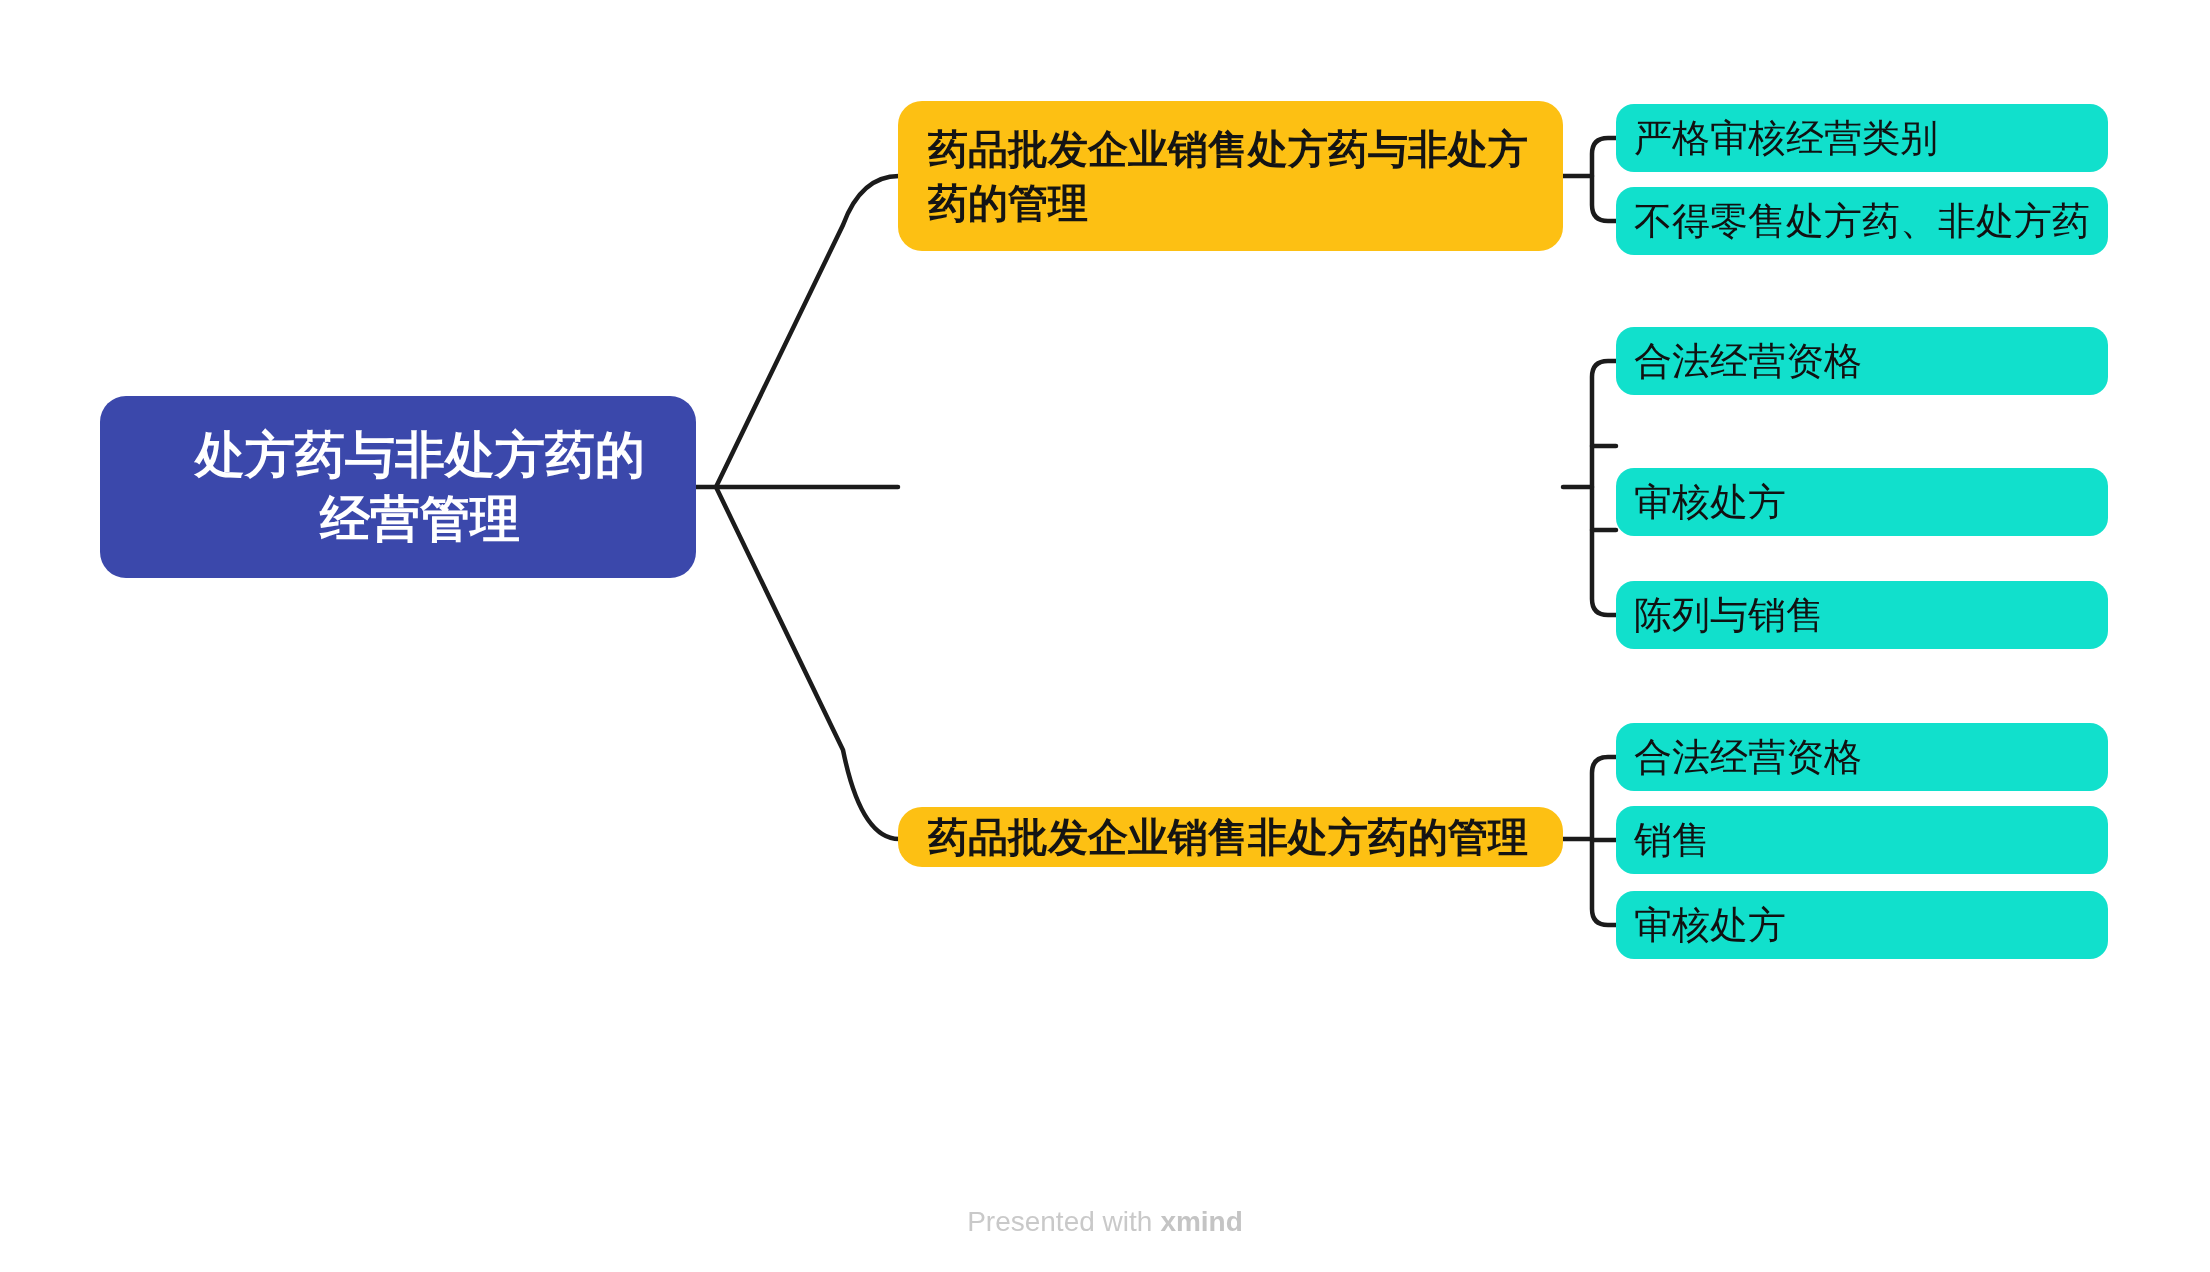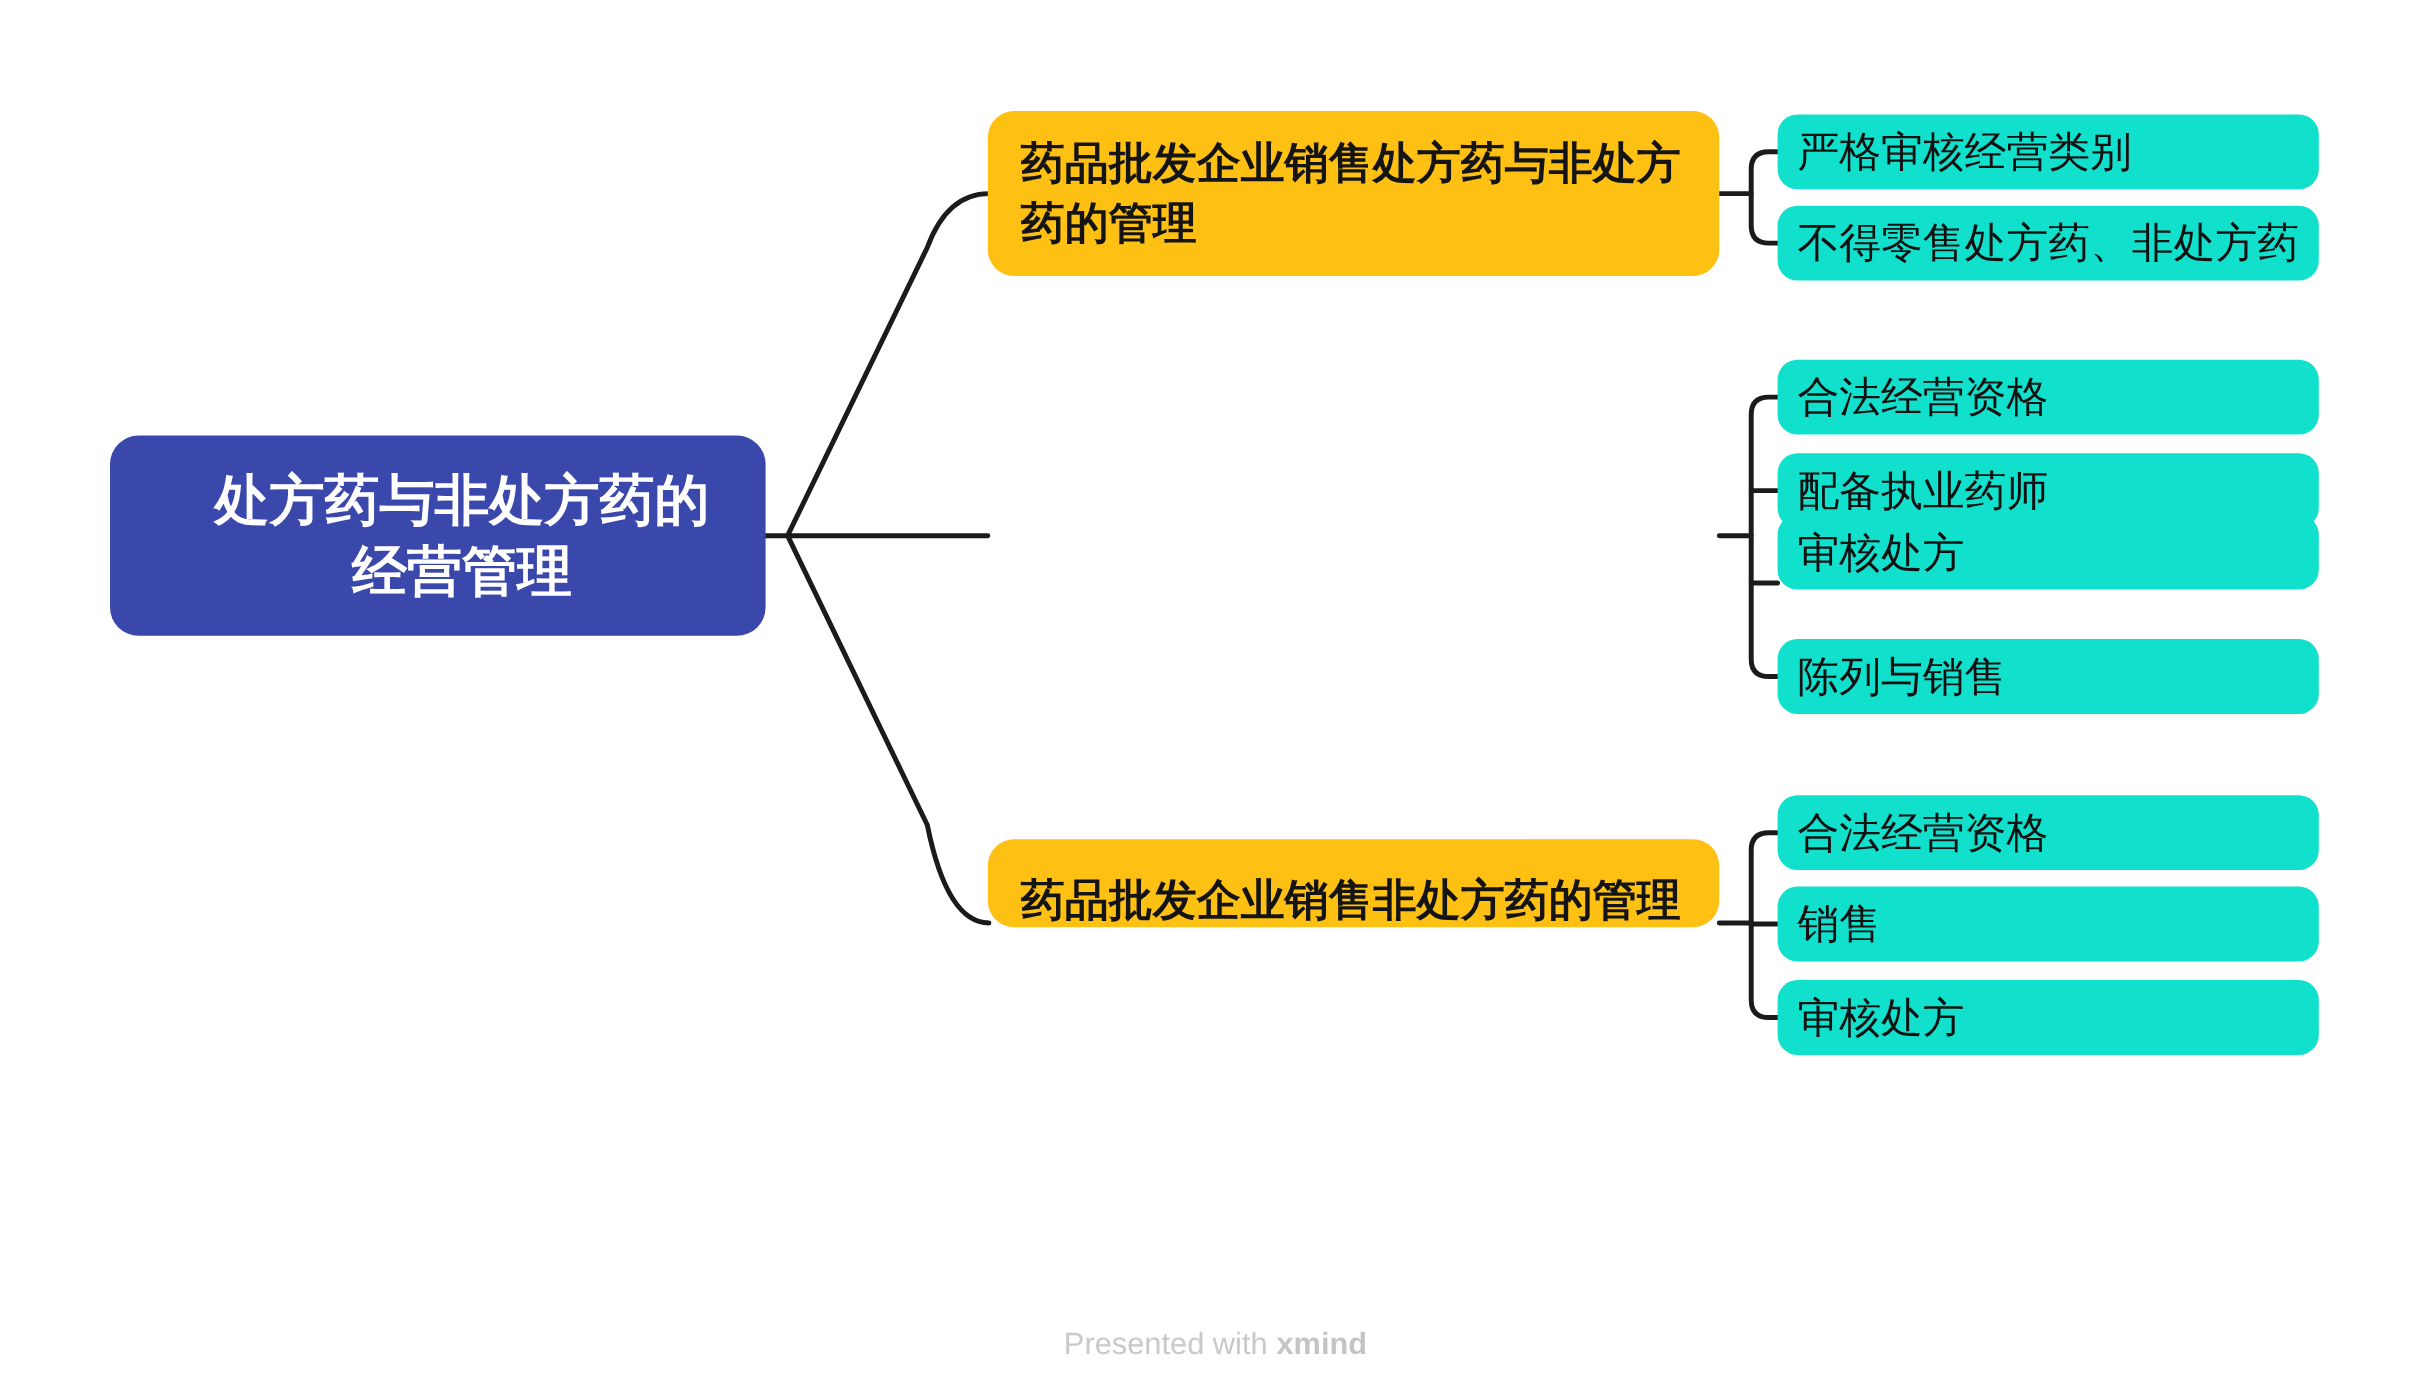--- a/index.html
+++ b/index.html
@@ -57,21 +57,21 @@
     border-radius: 24px;
     color: #141414;
     font-size: 40px;
     font-weight: 700;
     padding-left: 30px;
     padding-right: 35px;
     white-space: pre-line;
   }
   .branch-1 { top: 101px; height: 150px; line-height: 54px; }
   .branch-2 { top: 447px; height: 80px; line-height: 48px; }
-  .branch-3 { top: 763px; height: 80px; line-height: 48px; justify-content: flex-end; }
+  .branch-3 { top: 807px; height: 60px; line-height: 48px; }
   .leaf-node {
     left: 1616px;
     width: 492px;
     height: 68px;
     background: #11e0cc;
     border-radius: 18px;
     color: #111111;
     font-size: 38px;
     font-weight: 400;
     padding-left: 18px;
@@ -143,23 +143,20 @@
   <div class="node leaf-node leaf-1a">
     <span>严格审核经营类别</span>
   </div>
   <div class="node leaf-node leaf-1b">
     <span>不得零售处方药、非处方药</span>
   </div>
 
   <div class="node leaf-node leaf-2a">
     <span>合法经营资格</span>
   </div>
-  <div class="node leaf-node leaf-2b">
-    <span>配备执业药师</span>
-  </div>
   <div class="node leaf-node leaf-2c">
     <span>审核处方</span>
   </div>
   <div class="node leaf-node leaf-2d">
     <span>陈列与销售</span>
   </div>
 
   <div class="node leaf-node leaf-3a">
     <span>合法经营资格</span>
   </div>

